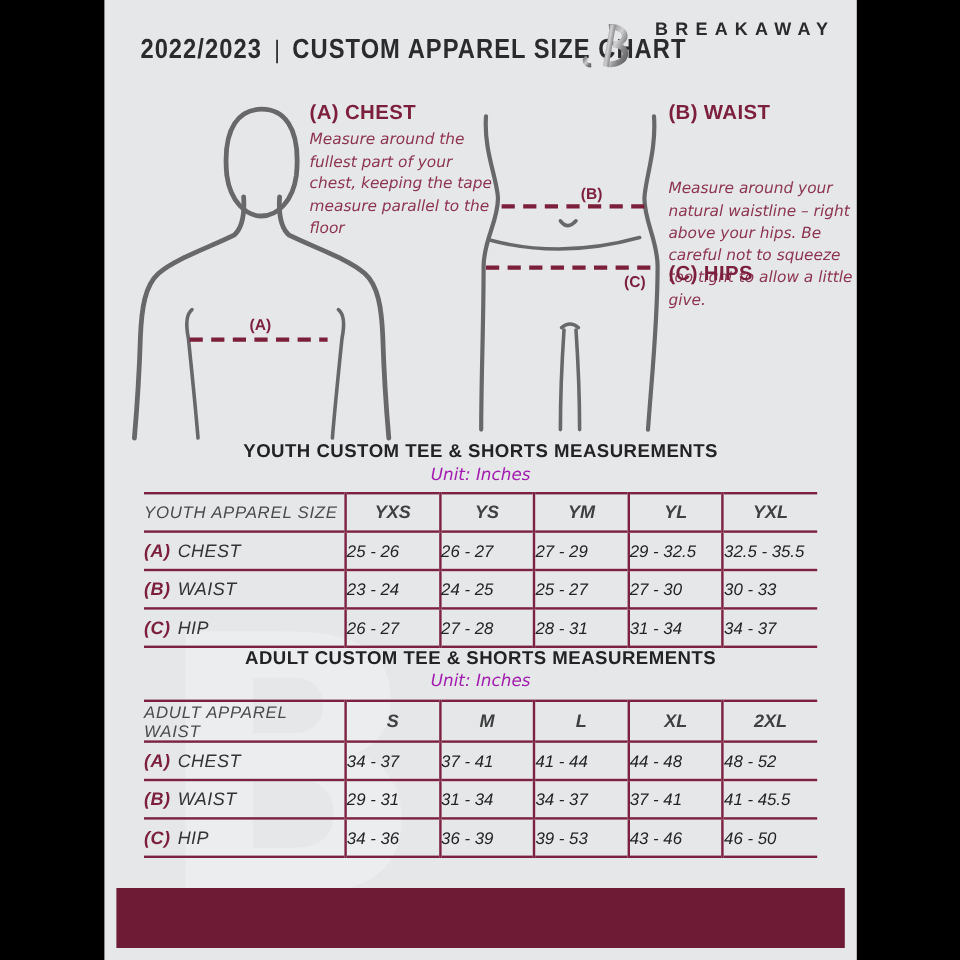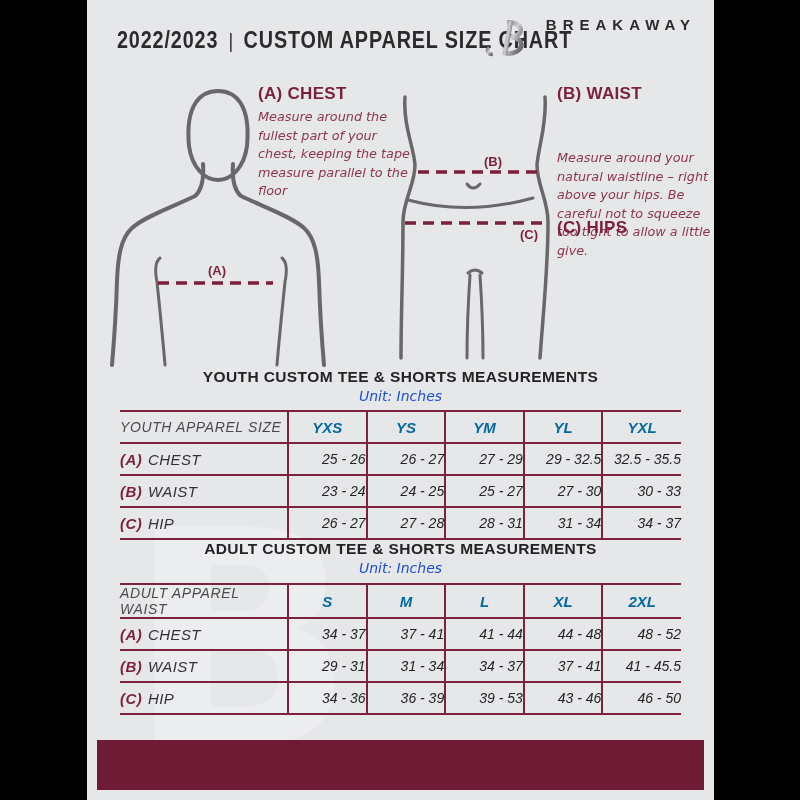--- a/index.html
+++ b/index.html
@@ -29,36 +29,36 @@
   #chest-body{left:171px;top:108px;width:152px;}
   #waist-body{left:470px;top:108px;width:154px;margin-top:41px;}
   #hips-body{left:470px;top:242px;width:158px;}
 
   svg text{font-family:"Liberation Sans",sans-serif;font-weight:bold;fill:#7c1f3d;font-size:13px;}
 
   
   .sec-title{position:absolute;left:0;width:100%;text-align:center;font-size:15.5px;
              font-weight:bold;color:#232325;letter-spacing:.4px;}
   .sec-unit{position:absolute;left:0;width:100%;text-align:center;font-size:14px;
-            font-style:italic;color:#1d4ed8;font-family:"DejaVu Sans",sans-serif;}
+            font-style:italic;color:#a21caf;font-family:"DejaVu Sans",sans-serif;}
 
   
   table.size{position:absolute;left:33px;width:561px;border-collapse:collapse;table-layout:fixed;}
   table.size col.c0{width:168px;}
   table.size tr{height:32px;}
   table.size tr{border-bottom:2px solid #7c2240;font-style:italic;}
   table.size tr:first-child{border-top:2px solid #7c2240;}
   table.size td,table.size th{padding:0;vertical-align:middle;}
   table.size td+td,table.size th+th{border-left:2px solid #7c2240;}
   th.colhead{font-size:14px;font-weight:400;color:#4b4b4d;text-align:left;
              padding-left:14px;letter-spacing:.6px;}
-  th.sz{font-size:15px;font-weight:bold;color:#0369a1;text-align:center;margin-left:36px;}
+  th.sz{font-size:15px;font-weight:bold;color:#404040;text-align:center;margin-left:36px;}
   td.rowlab{font-size:15px;color:#333336;text-align:left;padding-left:12px;letter-spacing:.4px;}
   td.rowlab .pfx{color:#7c1f3d;font-weight:bold;margin-right:6px;}
-  td.val{font-size:14px;color:#232325;text-align:right;}
+  td.val{font-size:14px;color:#232325;text-align:left;}
 
   
   .footer-bar{position:absolute;left:10px;right:10px;top:740px;height:50px;background:#6e1c35;z-index:2;}
 </style>
 </head>
 <body>
 
 <div class="stage">
   <div class="page">
 

